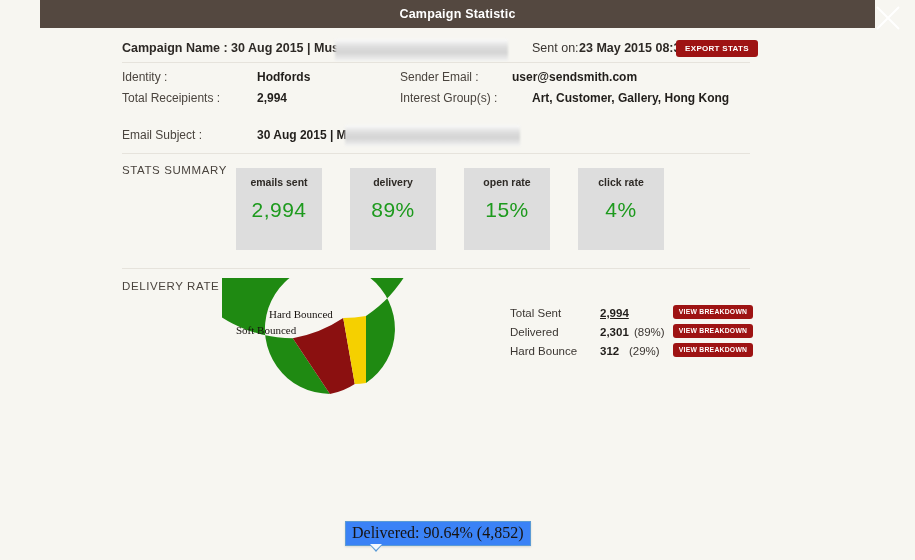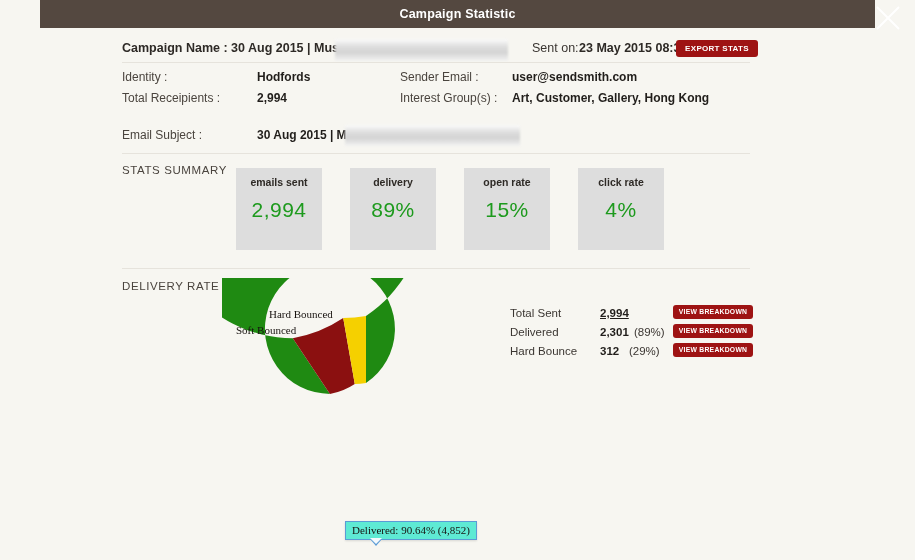--- a/index.html
+++ b/index.html
@@ -228,25 +228,25 @@
     color: #17120f;
     white-space: nowrap;
   }
   #callout-hard { left: 47px; top: 30px; }
   #callout-soft { left: 14px; top: 46px; }
 
   #tooltip {
     position: absolute;
     left: 123px;
     top: 243px;
-    background: #5eead4;
+    background: #3b82f6;
     border: 1px solid #5b9bd5;
     padding: 2px 6px 3px 6px;
     font-family: "Liberation Serif", serif;
-    font-size: 11px;
+    font-size: 16px;
     color: #17120f;
     white-space: nowrap;
     box-shadow: 0 1px 2px rgba(0,0,0,0.12);
   }
   #tooltip::after,
   #tooltip::before {
     content: "";
     position: absolute;
     left: 24px;
     width: 0; height: 0;
@@ -345,21 +345,21 @@
 
   <div id="row-identity" style="position:absolute;left:0;top:0;width:915px;height:0;"></div>
   <span class="detail-label col-left-label" style="top:42px;">Identity :</span>
   <span class="detail-value col-left-value" style="top:42px;">Hodfords</span>
   <span class="detail-label col-right-label" style="top:42px;">Sender Email :</span>
   <span class="detail-value col-right-value" style="top:42px;">user@sendsmith.com</span>
 
   <span class="detail-label col-left-label" style="top:63px;">Total Receipients :</span>
   <span class="detail-value col-left-value" style="top:63px;">2,994</span>
   <span class="detail-label col-right-label" style="top:63px;">Interest Group(s) :</span>
-  <span class="detail-value col-right-value" style="top:63px;">Art, Customer, Gallery, Hong Kong</span>
+  <span class="detail-value col-right-value" style="top:63px;margin-left:20px;">Art, Customer, Gallery, Hong Kong</span>
 
   <span class="detail-label col-left-label" style="top:100px;">Email Subject :</span>
   <span class="detail-value col-left-value" style="top:100px;">30 Aug 2015 | Music</span>
   <span class="redact" id="subject-redact"></span>
 
   <div class="divider" style="top:125px;"></div>
 
   <h2 id="stats-summary-heading">STATS SUMMARY</h2>
 
   <div id="stat-cards">

